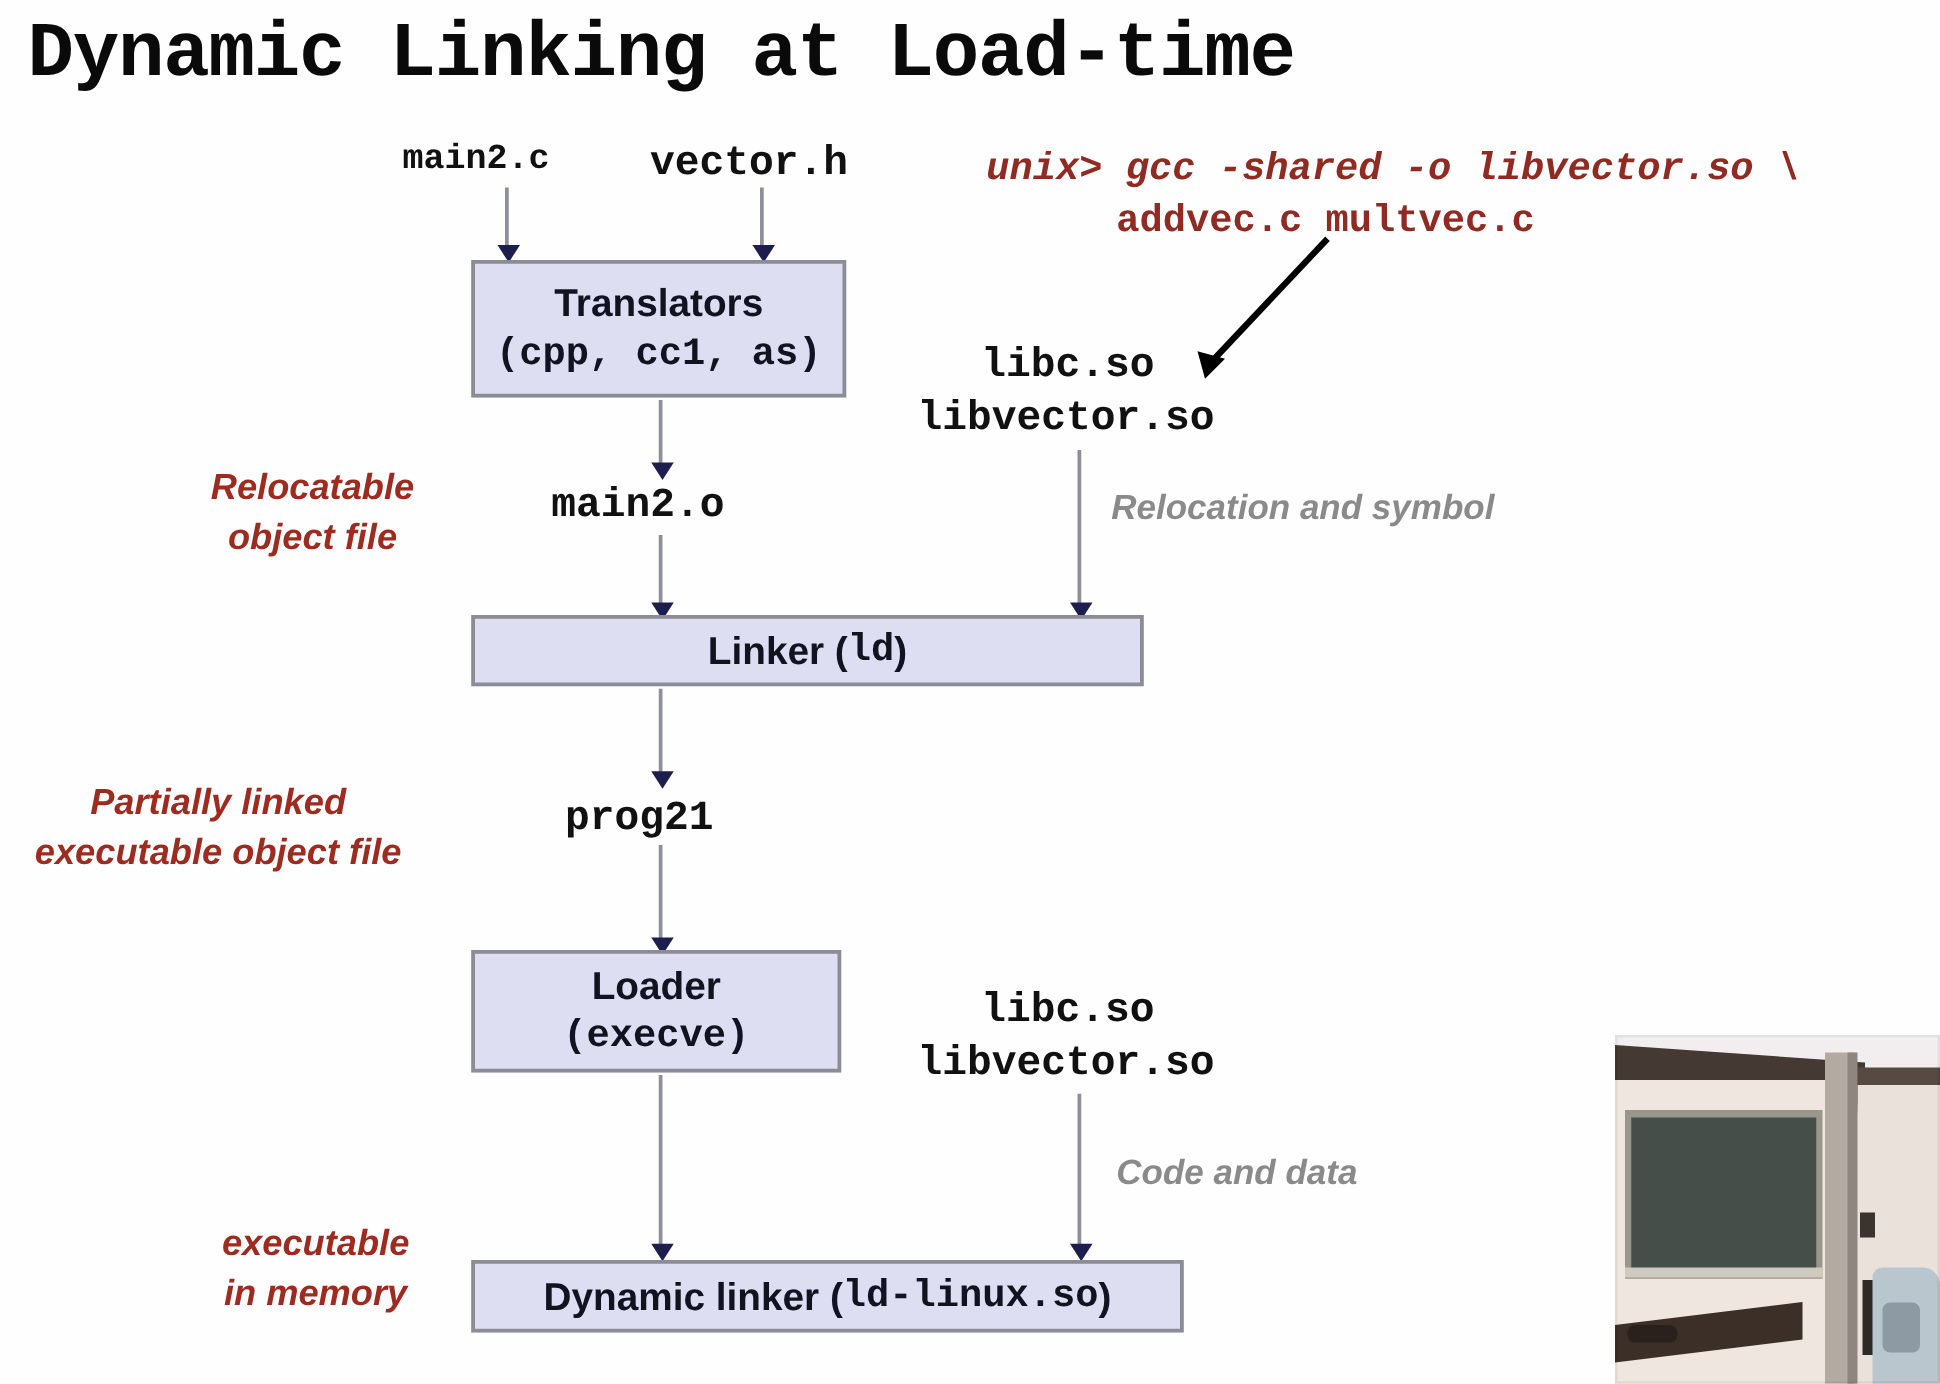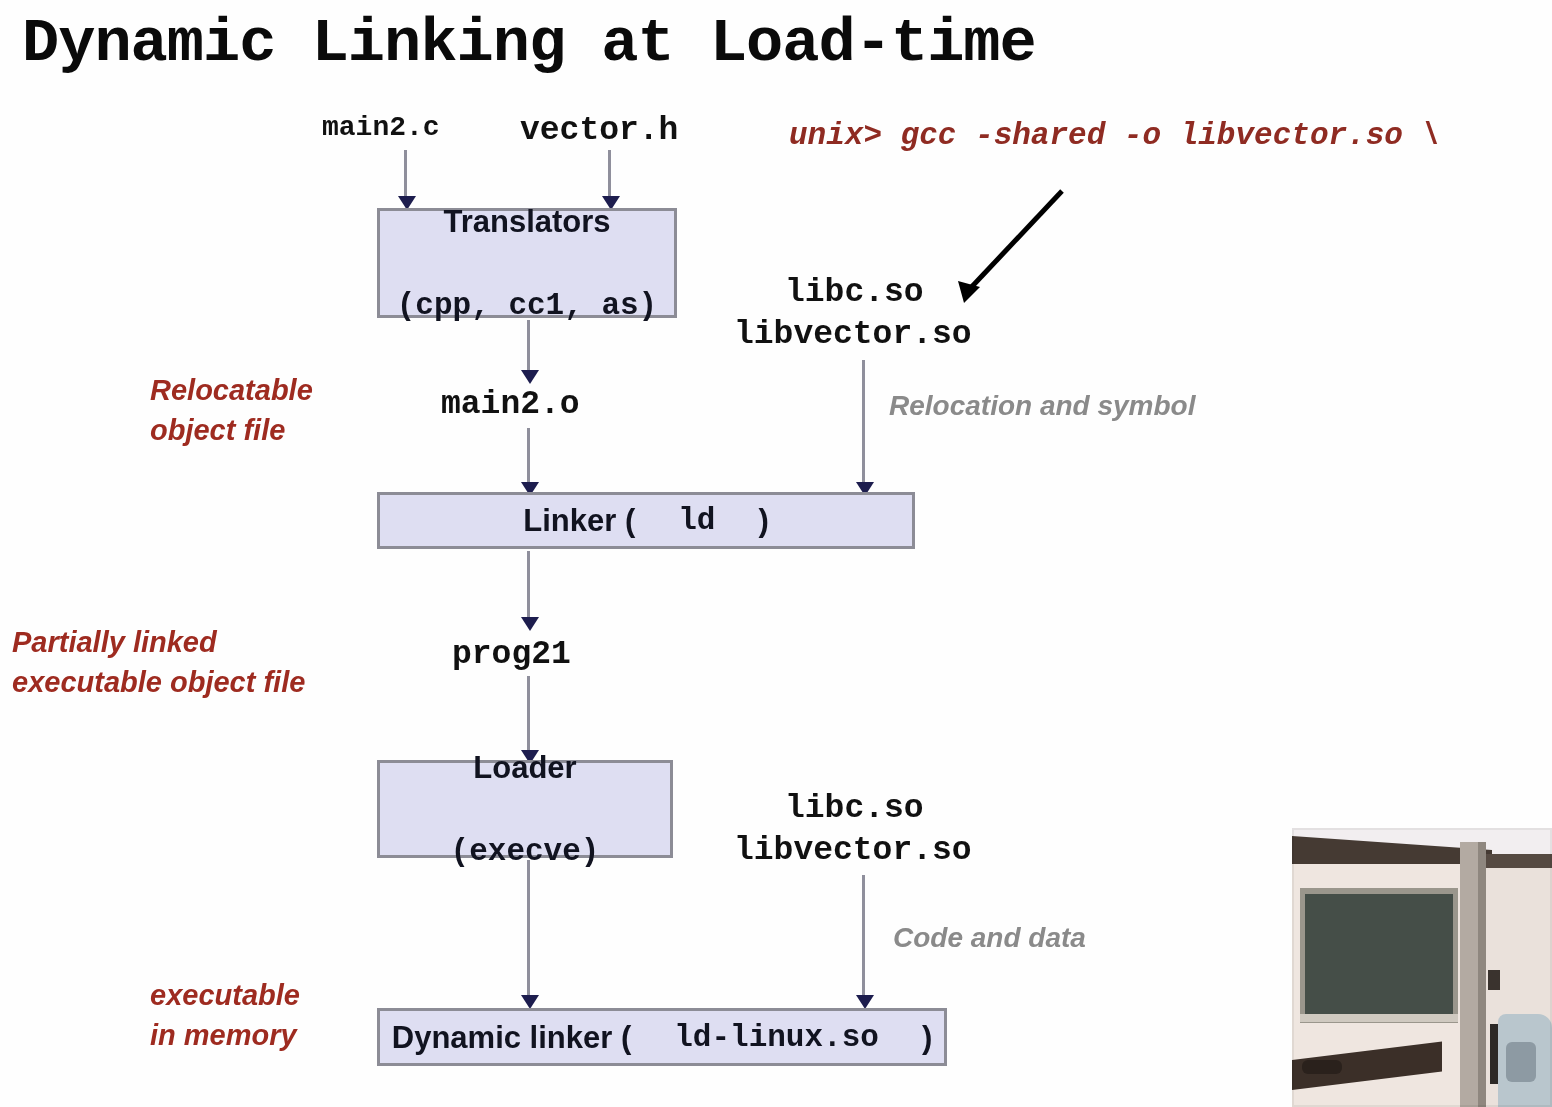--- a/index.html
+++ b/index.html
@@ -54,20 +54,21 @@
     font-size: 31px;
   }
   .redlabel {
     position: absolute;
     font-family: "Liberation Sans", sans-serif;
     font-style: italic;
     font-weight: bold;
     color: #9e2b20;
     font-size: 29px;
     line-height: 40px;
+    text-align: center;
     white-space: nowrap;
   }
   .graylabel {
     position: absolute;
     font-family: "Liberation Sans", sans-serif;
     font-style: italic;
     font-weight: bold;
     color: #8a8a8a;
     font-size: 28px;
     line-height: 40px;
@@ -83,21 +84,20 @@
     display: flex;
     flex-direction: column;
     align-items: center;
     justify-content: center;
     color: #111320;
     font-weight: bold;
     font-family: "Liberation Sans", sans-serif;
     font-size: 31px;
     line-height: 41px;
     text-align: center;
-    gap: 43px;
   }
   .pbox .lnmono {
     font-family: "Liberation Mono", "DejaVu Sans Mono", monospace;
     font-weight: bold;
   }
 
   
   .vline {
     position: absolute;
     width: 3px;
@@ -158,20 +158,21 @@
 
   <div class="mono" style="left:520px; top:112px; font-size:33px;">vector.h</div>
 
   <div class="vline" style="left:404px; top:150px; height:48px;"></div>
   <div class="vhead" style="left:398px; top:196px;"></div>
 
   <div class="vline" style="left:608px; top:150px; height:48px;"></div>
   <div class="vhead" style="left:602px; top:196px;"></div>
 
   <div class="cmd" style="left:789px; top:118px;font-style:italic;">unix&gt; gcc -shared -o libvector.so \</div>
+  <div class="cmd" style="left:893px; top:160px;">addvec.c multvec.c</div>
 
   <svg class="diag" style="left:940px; top:185px;" width="130" height="125" viewBox="0 0 130 125">
     <line x1="122" y1="6" x2="24" y2="110" stroke="#000000" stroke-width="5"></line>
     <polygon points="24,118 18,96 40,102" fill="#000000"></polygon>
   </svg>
 
   <div class="pbox" style="left:377px; top:208px; width:300px; height:110px;">
     <span>Translators</span>
     <span class="lnmono">(cpp, cc1, as)</span>
   </div>

